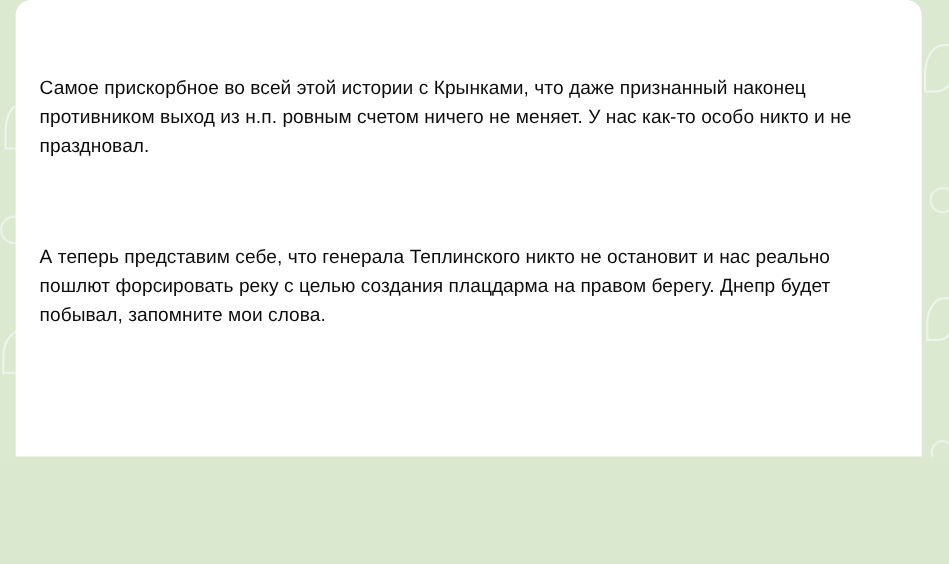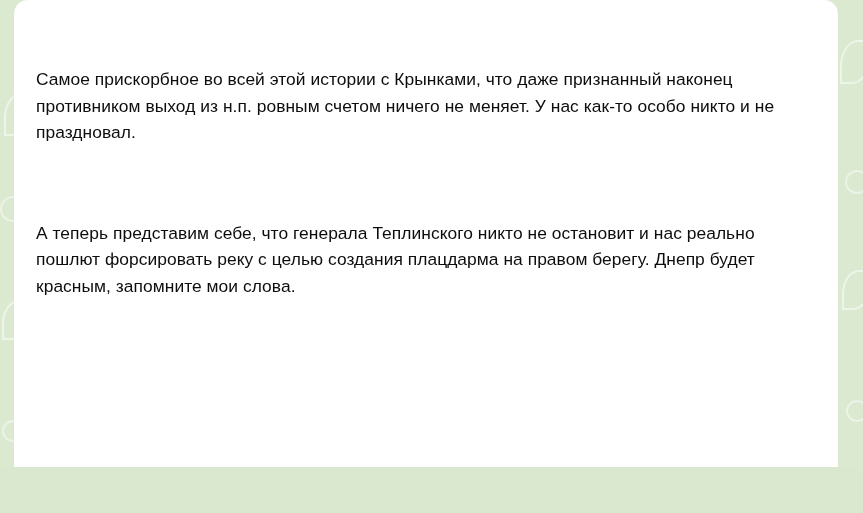--- a/index.html
+++ b/index.html
@@ -9,21 +9,21 @@
   body {
     width: 863px;
     height: 513px;
     overflow: hidden;
     background: #d9e8cf;
     font-family: "Liberation Sans", sans-serif;
   }
   #screen {
     position: relative;
     width: 863px;
-    height: 467px;
+    height: 415px;
     background: #dbe9d1;
     overflow: hidden;
   }
   
   .wallpaper-shape {
     position: absolute;
     border-radius: 50%;
     border: 2px solid rgba(255,255,255,0.45);
     pointer-events: none;
   }
@@ -71,19 +71,19 @@
   <div class="wallpaper-shape" style="left:2px; top:420px; width:18px; height:18px;"></div>
   <div class="wallpaper-leaf" style="left:840px; top:40px; width:26px; height:40px;"></div>
   <div class="wallpaper-shape" style="left:845px; top:170px; width:20px; height:20px;"></div>
   <div class="wallpaper-leaf" style="left:842px; top:270px; width:24px; height:36px;"></div>
   <div class="wallpaper-shape" style="left:846px; top:400px; width:18px; height:18px;"></div>
   <div class="wallpaper-leaf" style="left:846px; top:470px; width:22px; height:34px;"></div>
 
   <div id="message-bubble">
     <div class="msg-text">
       <p class="msg-para">Самое прискорбное во всей этой истории с Крынками, что даже признанный наконец противником выход из н.п. ровным счетом ничего не меняет. У нас как-то особо никто и не праздновал.</p>
-      <p class="msg-para">А теперь представим себе, что генерала Теплинского никто не остановит и нас реально пошлют форсировать реку с целью создания плацдарма на правом берегу. Днепр будет красным, запомните мои слова.</p>
+      <p class="msg-para">А теперь представим себе, что генерала Теплинского никто не остановит и нас реально пошлют форсировать реку с целью создания плацдарма на правом берегу. Днепр будет побывал, запомните мои слова.</p>
       
       
     </div>
   </div>
 
 </div>
 
 </body></html>

